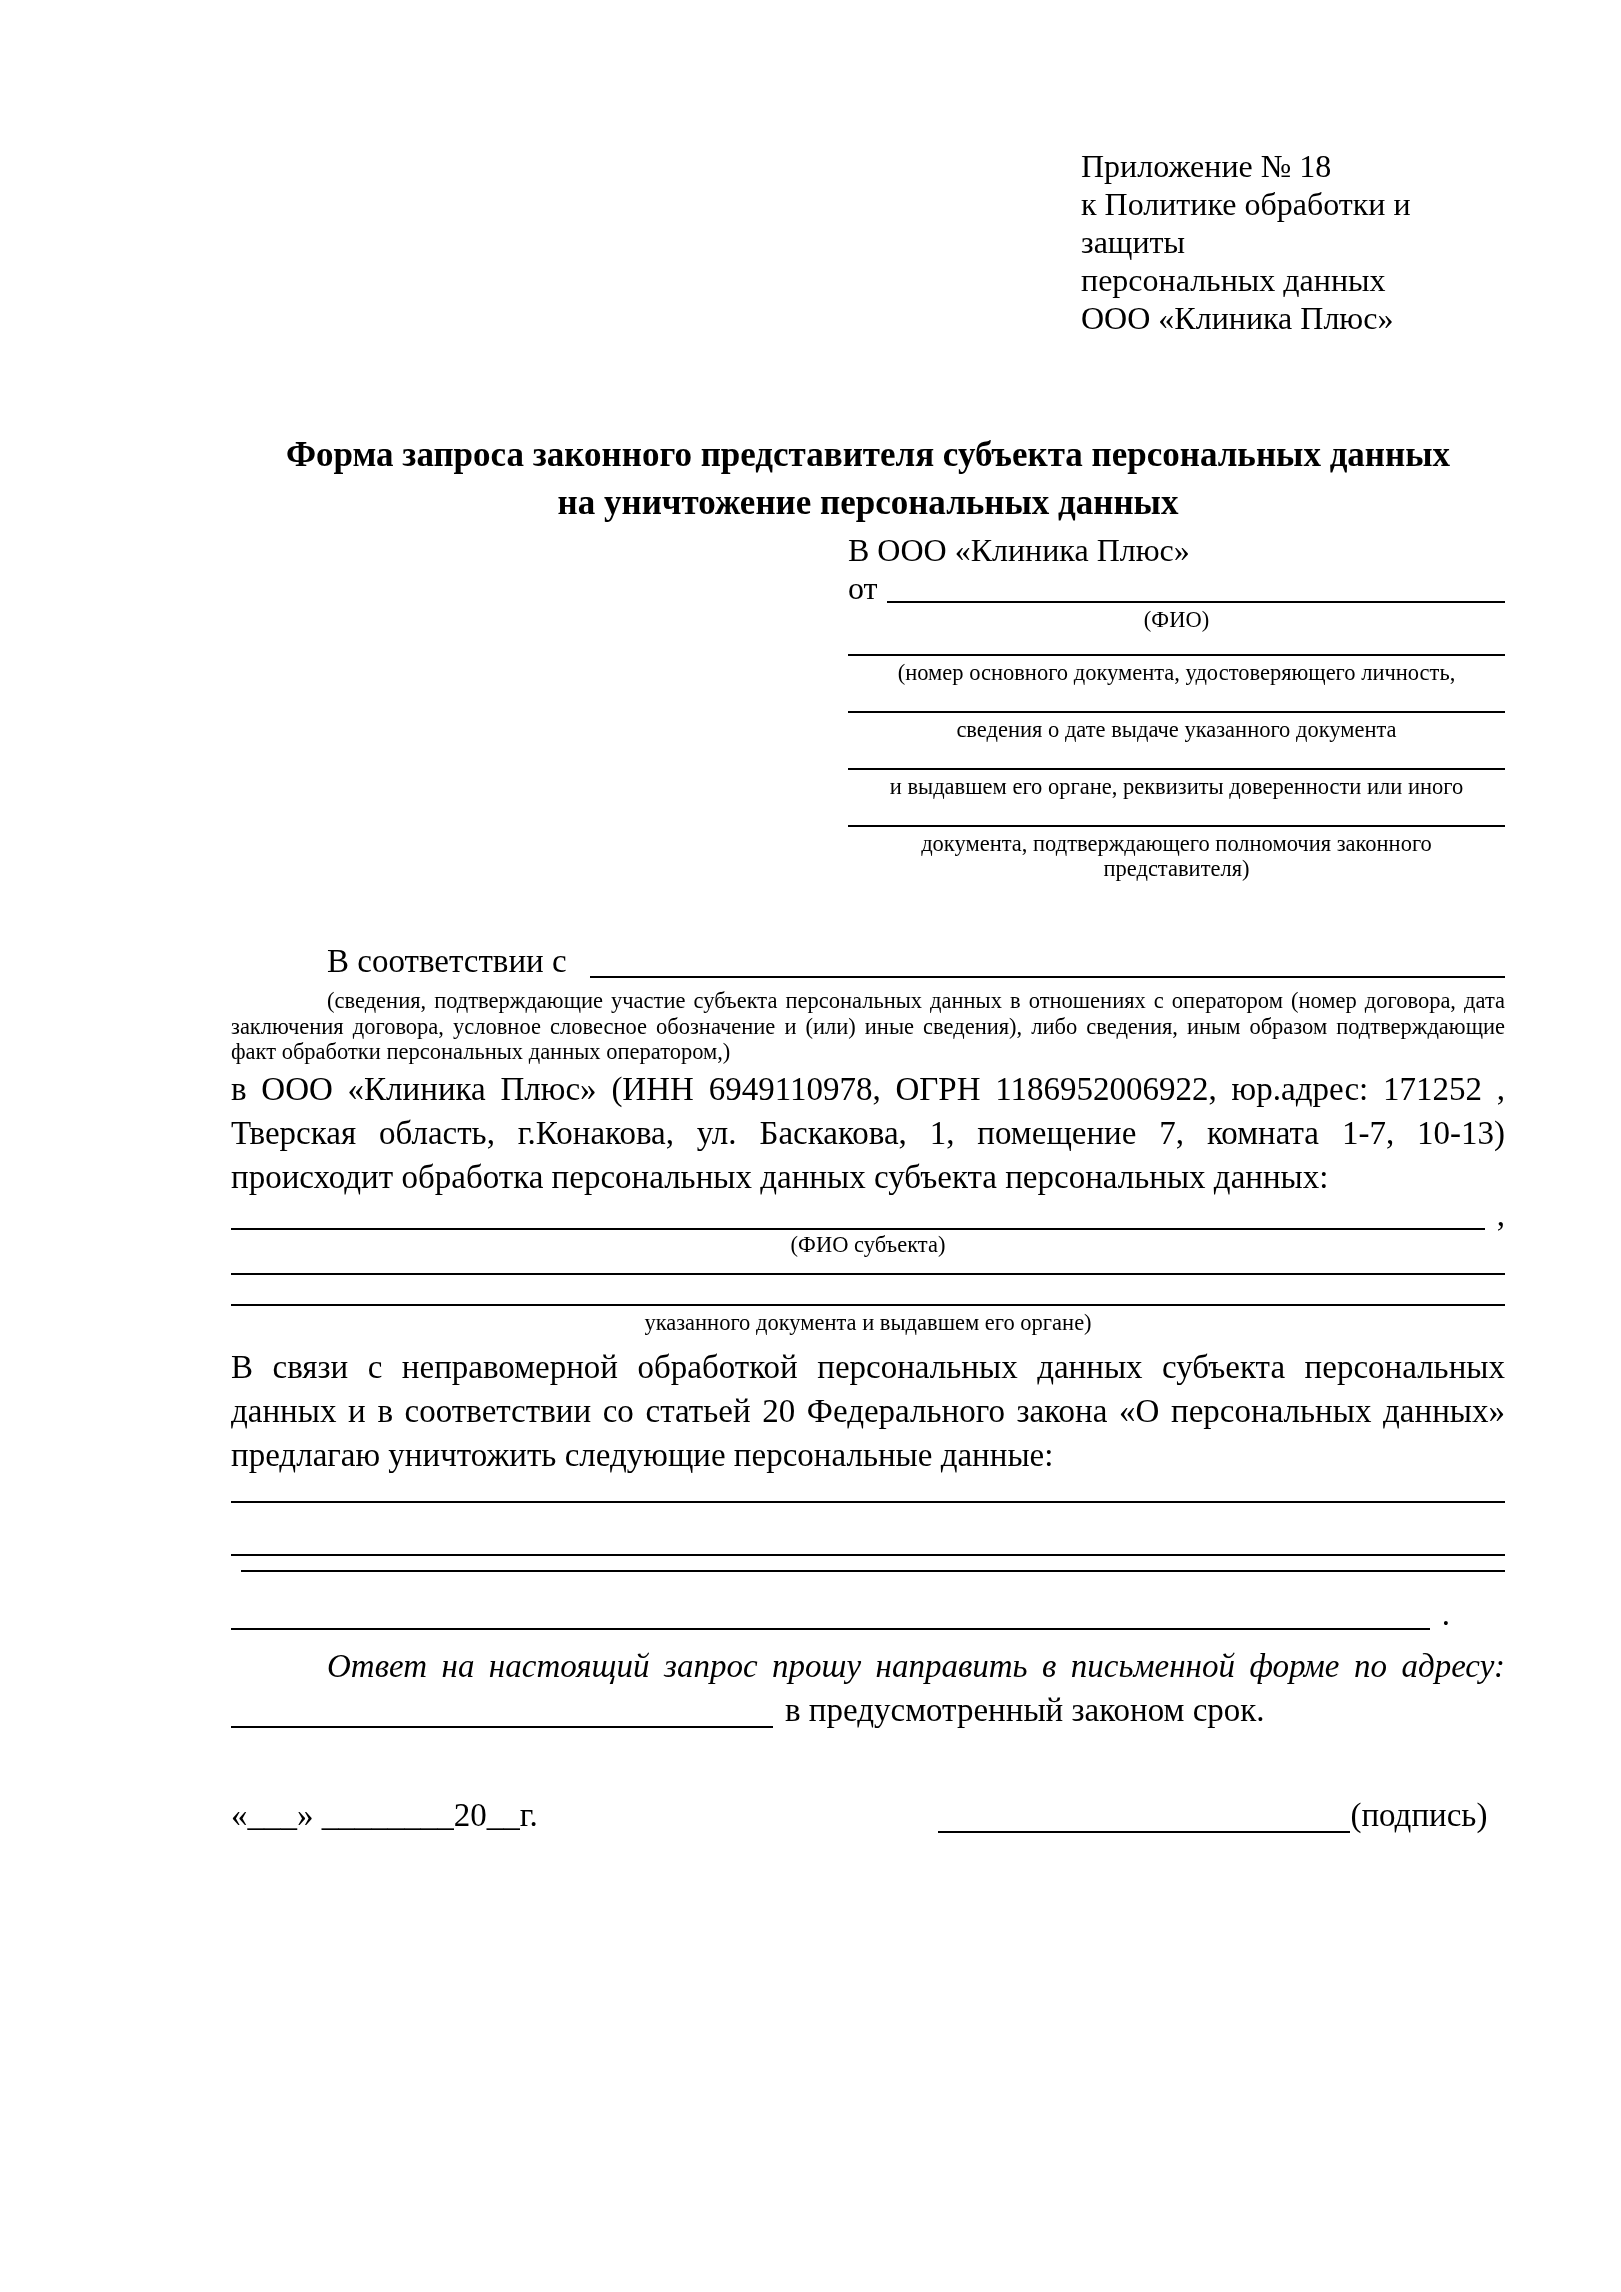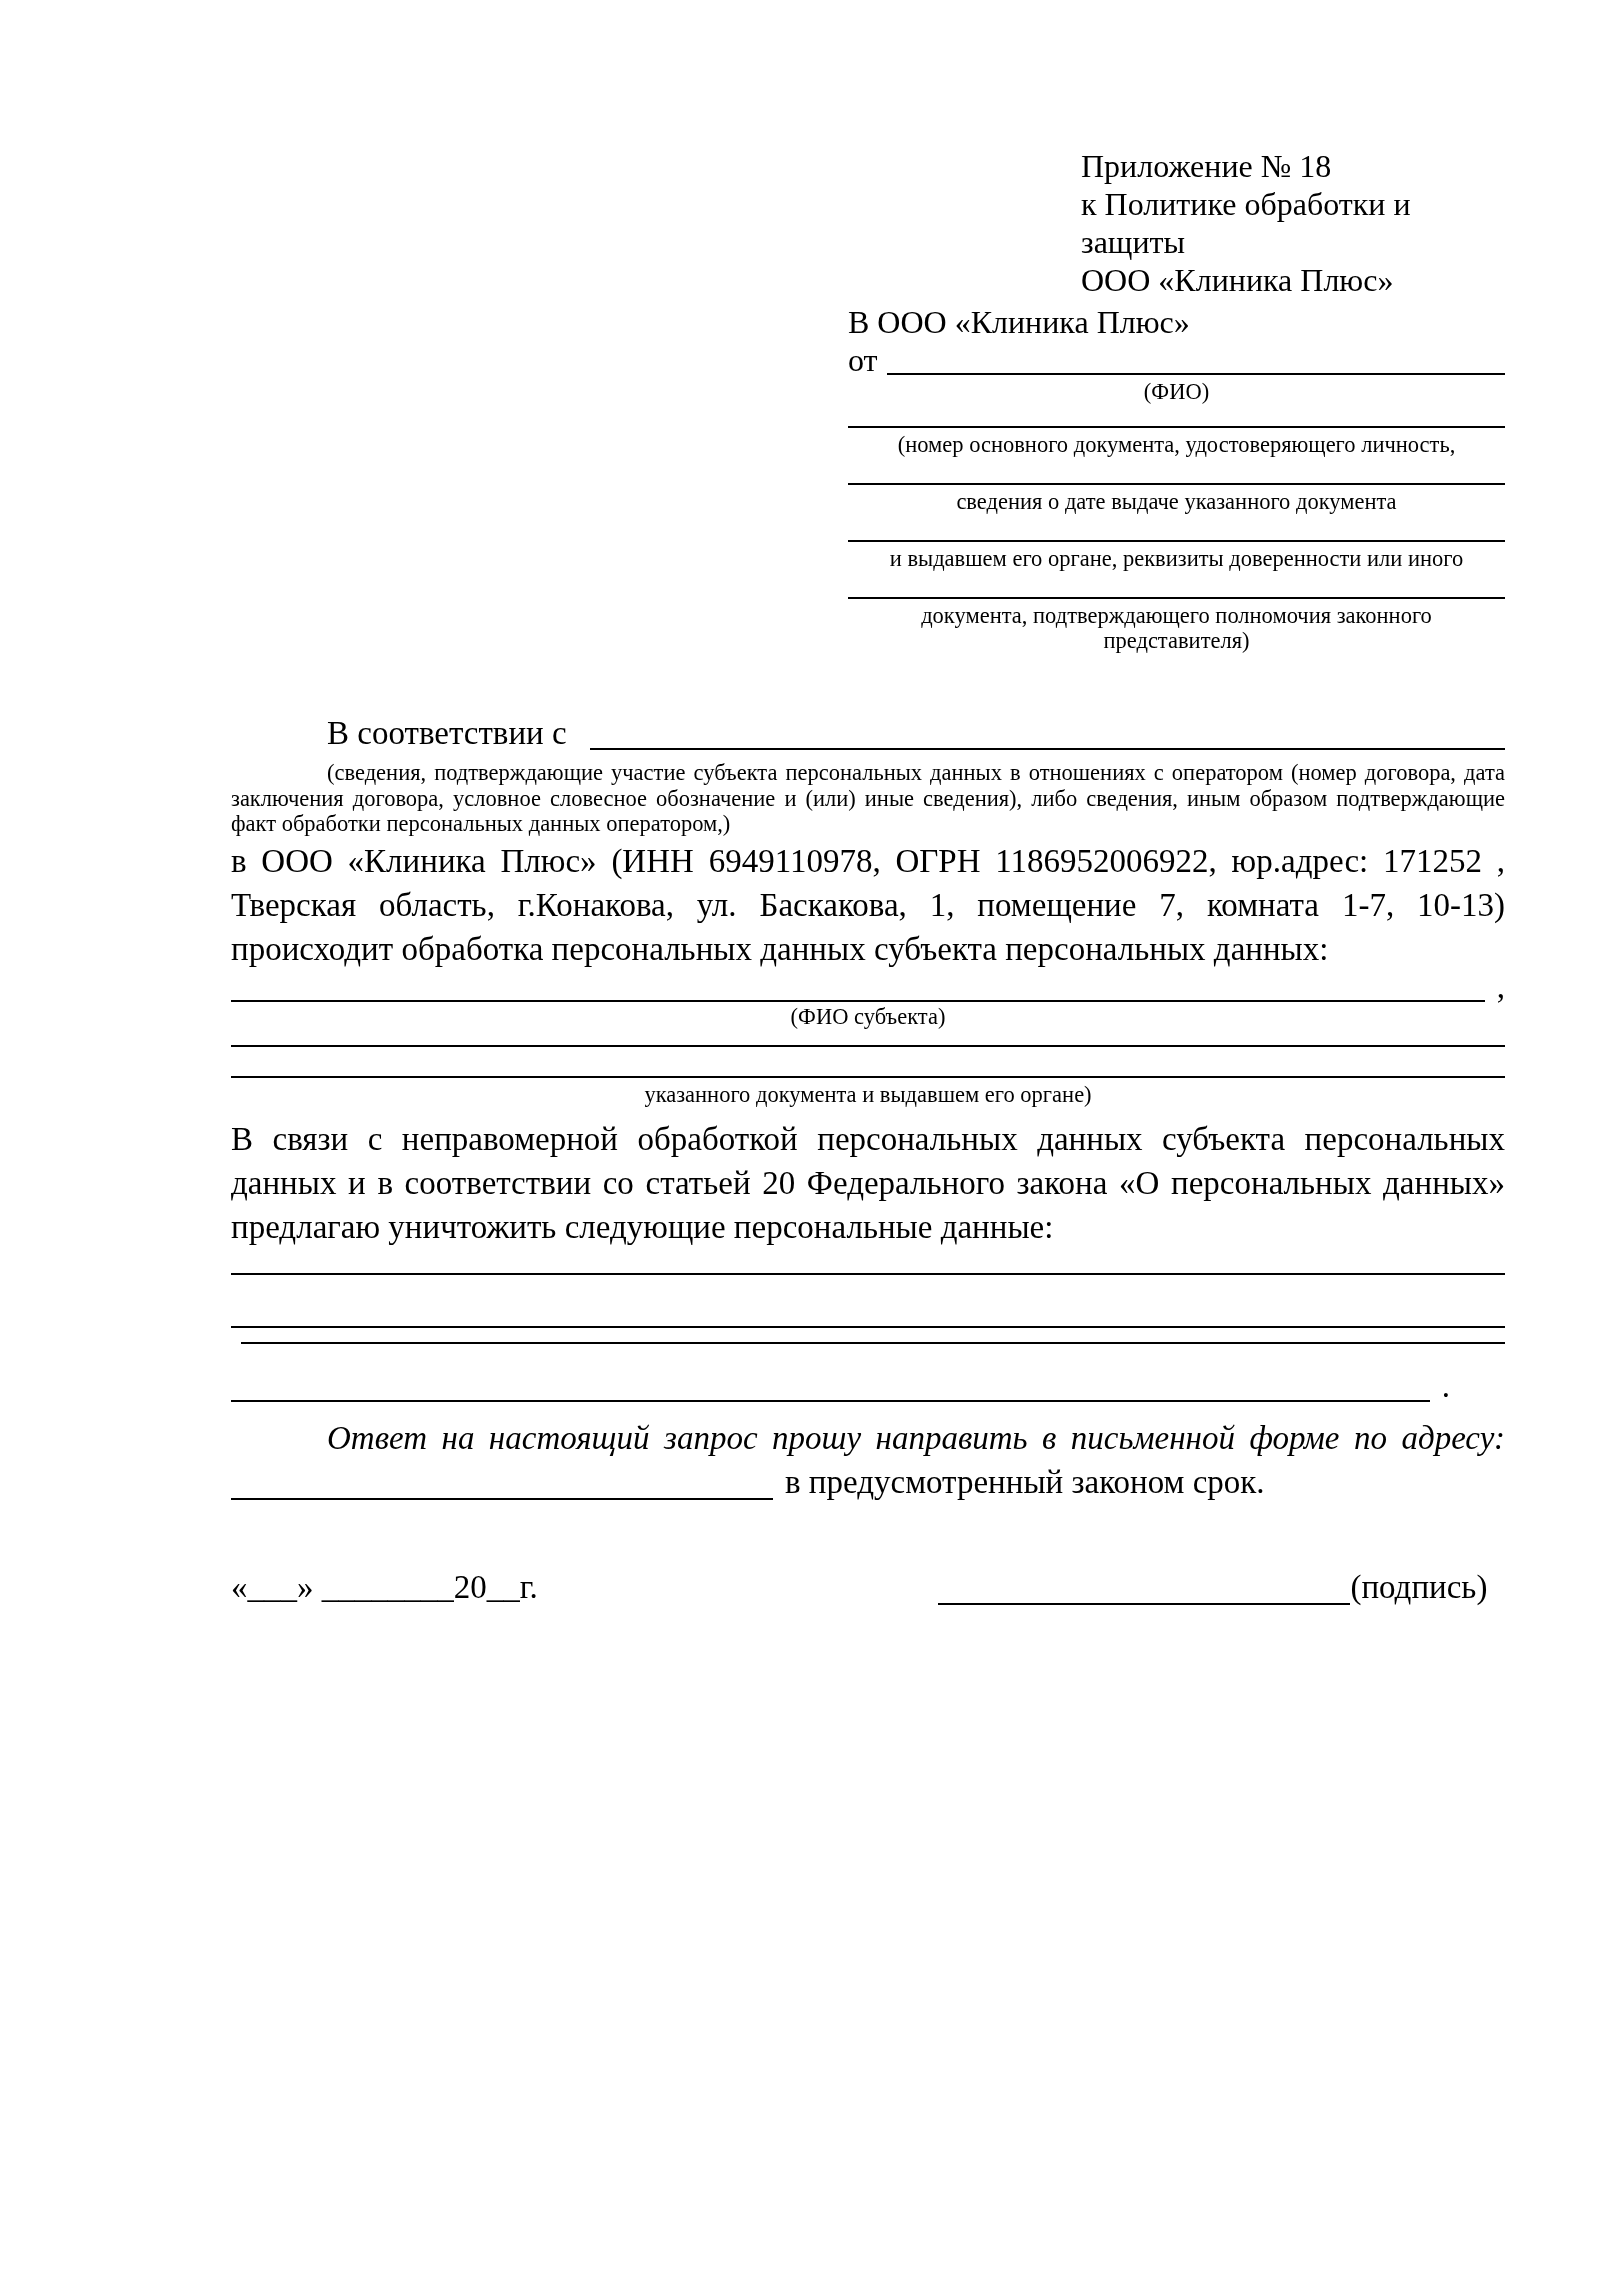--- a/index.html
+++ b/index.html
@@ -90,23 +90,28 @@
   .sig-group .uline { width:412px; margin-bottom:3.9px; }
 </style>
 </head>
 <body>
 
 <div class="page">
 
   <div class="appendix t-side">
     <div>Приложение № 18</div>
     <div>к Политике обработки и защиты</div>
+    <div>персональных данных</div>
     <div>ООО «Клиника Плюс»</div>
   </div>
 
+  <div class="title-block t-title">
+    <div>Форма запроса законного представителя субъекта персональных данных</div>
+    <div>на уничтожение персональных данных</div>
+  </div>
 
   <div class="addressee t-side">
     <div>В ООО «Клиника Плюс»</div>
 
     <div class="row from-row">
       <span>от</span>
       <span class="uline grow"></span>
     </div>
     <div class="t-cap cap-center">(ФИО)</div>
 

